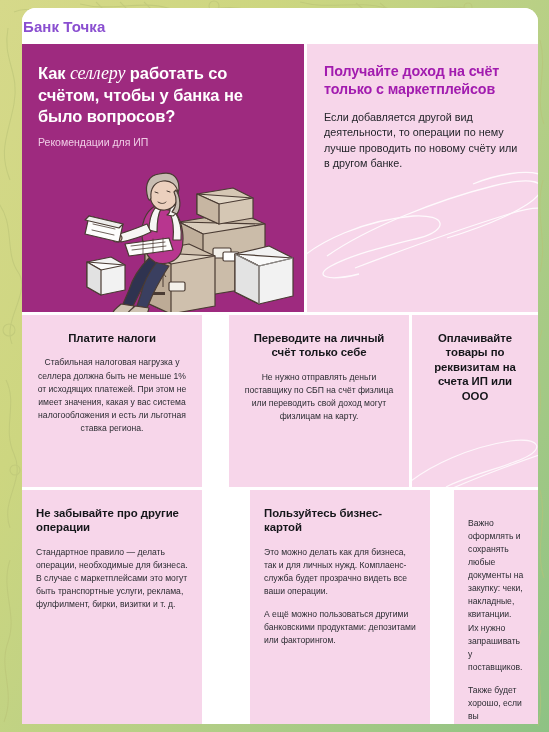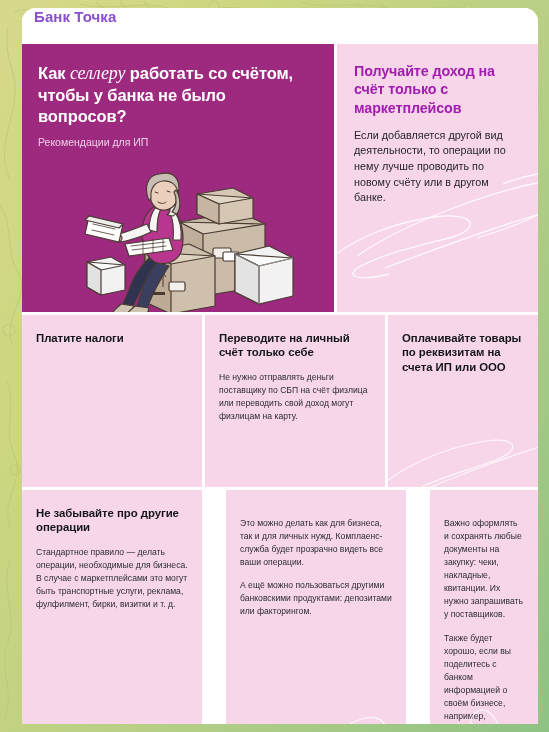--- a/index.html
+++ b/index.html
@@ -36,42 +36,42 @@
     overflow: hidden;
     display: flex;
     flex-direction: column;
   }
 
   
   .brand-bar {
     height: 36px;
     flex: 0 0 36px;
     display: flex;
-    align-items: flex-start;
-    padding-left: 12px;
+    align-items: center;
+    padding-left: 1px;
     background: #ffffff;
   }
   .brand-title {
     font-size: 15px;
     font-weight: 700;
     color: #8a4fd0;
     letter-spacing: 0.1px;
   }
 
   
   .hero-row {
     flex: 0 0 268px;
     display: flex;
     gap: 3px;
     padding: 0 0 0 0;
   }
 
   .hero-purple {
     position: relative;
-    width: 312px;
+    width: 282px;
     background: #9e2a7f;
     overflow: hidden;
     padding: 18px 16px 0 16px;
     box-sizing: border-box;
   }
   .hero-purple h1 {
     margin: 0;
     font-size: 16.5px;
     line-height: 1.28;
     font-weight: 700;
@@ -124,32 +124,32 @@
     position: absolute;
     pointer-events: none;
   }
 
   
   .grid-row {
     display: flex;
     gap: 3px;
     margin-top: 3px;
   }
-  .grid-row.r1 { flex: 0 0 172px; }
+  .grid-row.r1 { flex: 0 0 172px; text-align: center; }
   .grid-row.r2 { flex: 0 0 185px; gap: 24px; }
 
   .card {
     position: relative;
     background: #f7d6ea;
     overflow: hidden;
     box-sizing: border-box;
     padding: 16px 14px 0 14px;
   }
   .card.c1 { width: 180px; }
-  .card.c2 { width: 180px; }
+  .card.c2 { width: 180px; margin-left: 24px; }
   .card.c3 { flex: 1; }
 
   .card h3 {
     margin: 0;
     font-size: 11.4px;
     line-height: 1.27;
     font-weight: 700;
     color: #15161a;
     letter-spacing: -0.05px;
   }
@@ -304,20 +304,21 @@
         </g>
       </svg>
       <h2>Получайте доход на счёт только с маркетплейсов</h2>
       <p>Если добавляется другой вид деятельности, то операции по нему лучше проводить по новому счёту или в другом банке.</p>
     </div>
   </div>
 
   <div class="grid-row r1">
     <div class="card c1">
       <h3>Платите налоги</h3>
+      <p>Стабильная налоговая нагрузка у селлера должна быть не меньше 1% от исходящих платежей. При этом не имеет значения, какая у вас система налогообложения и есть ли льготная ставка региона.</p>
     </div>
     <div class="card c2">
       <h3>Переводите на личный счёт только себе</h3>
       <p>Не нужно отправлять деньги поставщику по СБП на счёт физлица или переводить свой доход могут физлицам на карту.</p>
     </div>
     <div class="card c3">
       <svg class="swirl" style="left:-6px; top:96px; width:180px; height:90px;" viewBox="0 0 180 90" xmlns="http://www.w3.org/2000/svg">
         <g stroke="#ffffff" stroke-width="1.2" fill="none" opacity="0.8">
           <path d="M0 74 C 24 54, 64 36, 104 30 C 134 26, 140 38, 116 48 C 92 58, 58 66, 40 76"></path>
           <path d="M40 80 C 72 66, 124 46, 164 34"></path>
@@ -331,20 +332,21 @@
     <div class="card c1">
       <h3>Не забывайте про другие операции</h3>
       <p>Стандартное правило — делать операции, необходимые для бизнеса. В случае с маркетплейсами это могут быть транспортные услуги, реклама, фулфилмент, бирки, визитки и т. д.</p>
     </div>
     <div class="card c2">
       <svg class="swirl" style="right:-20px; bottom:-12px; width:130px; height:90px;" viewBox="0 0 130 90" xmlns="http://www.w3.org/2000/svg">
         <g stroke="#ffffff" stroke-width="1.2" fill="none" opacity="0.8">
           <path d="M8 88 C 18 58, 36 34, 60 24 C 84 14, 98 28, 86 46 C 76 60, 62 66, 58 58 C 54 50, 66 40, 84 38 C 104 36, 122 46, 128 62"></path>
         </g>
       </svg>
+      <h3>Пользуйтесь бизнес-картой</h3>
       <p>Это можно делать как для бизнеса, так и для личных нужд. Комплаенс-служба будет прозрачно видеть все ваши операции.</p>
       <p>А ещё можно пользоваться другими банковскими продуктами: депозитами или факторингом.</p>
     </div>
     <div class="card c3">
       <svg class="swirl" style="left:-4px; bottom:-16px; width:175px; height:110px;" viewBox="0 0 175 110" xmlns="http://www.w3.org/2000/svg">
         <g stroke="#ffffff" stroke-width="1.2" fill="none" opacity="0.8">
           <path d="M0 40 C 20 66, 30 96, 44 104 C 56 110, 60 96, 52 76 C 44 56, 40 36, 52 30 C 64 24, 76 44, 80 70 C 84 94, 94 106, 104 100 C 116 92, 112 62, 124 50 C 134 40, 150 48, 158 66"></path>
           <path d="M126 6 C 140 20, 160 28, 174 24"></path>
         </g>
       </svg>

